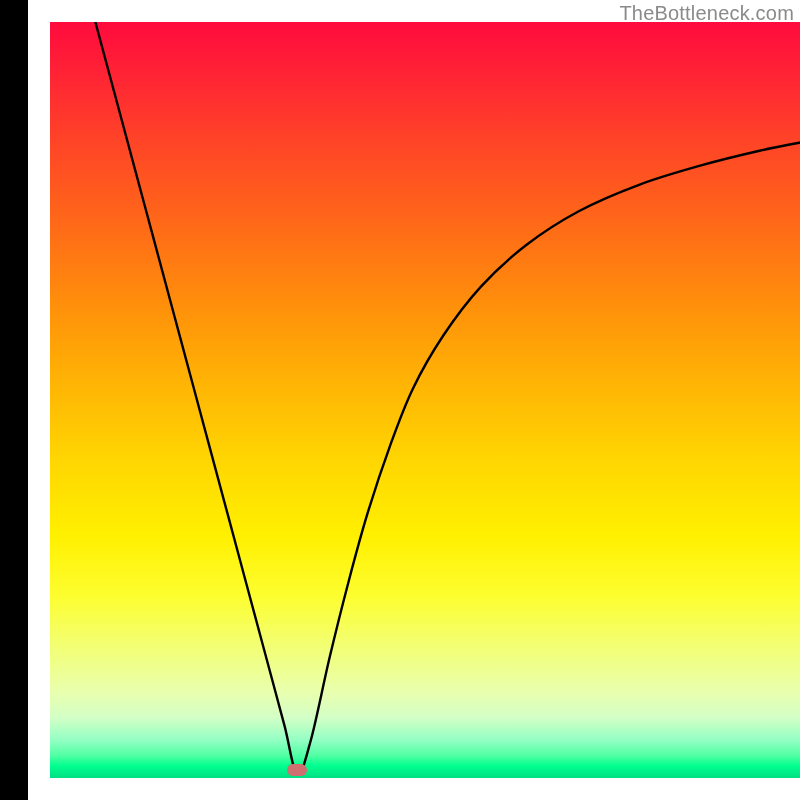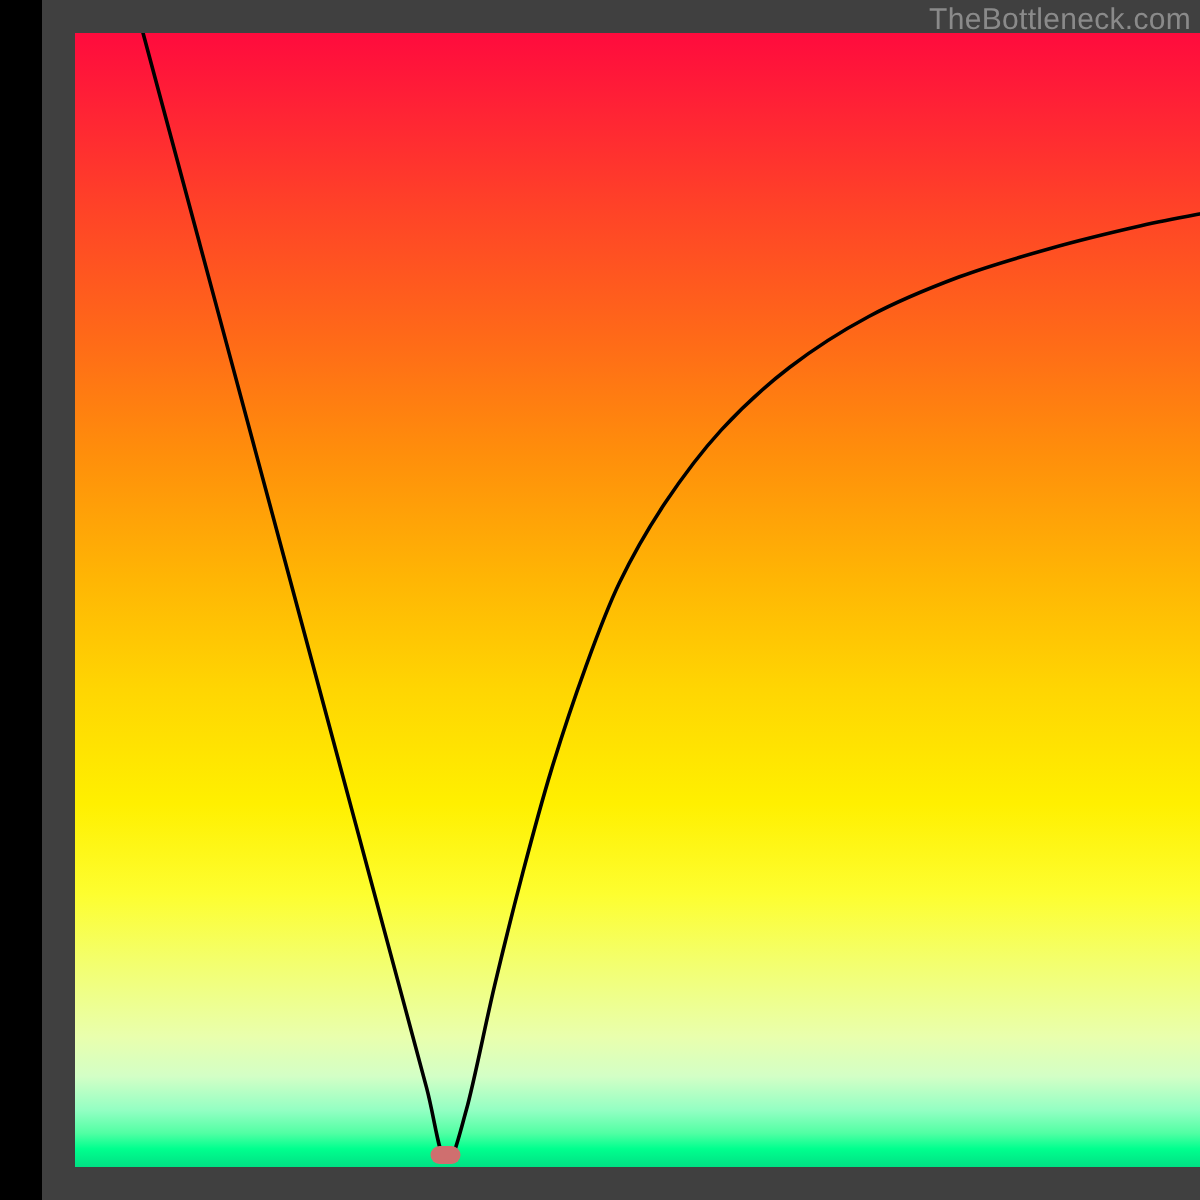--- a/index.html
+++ b/index.html
@@ -6,21 +6,21 @@
     margin: 0;
     padding: 0;
     width: 800px;
     height: 800px;
     background: #000;
     overflow: hidden;
   }
   .frame {
     position: absolute;
     inset: 0;
-    background: #404040;
+    background: #ffffff;
     margin-left: 28px;
   }
   .plot-area {
     position: absolute;
     left: 22px;
     top: 22px;
     width: 756px;
     height: 756px;
     overflow: hidden;
   }

